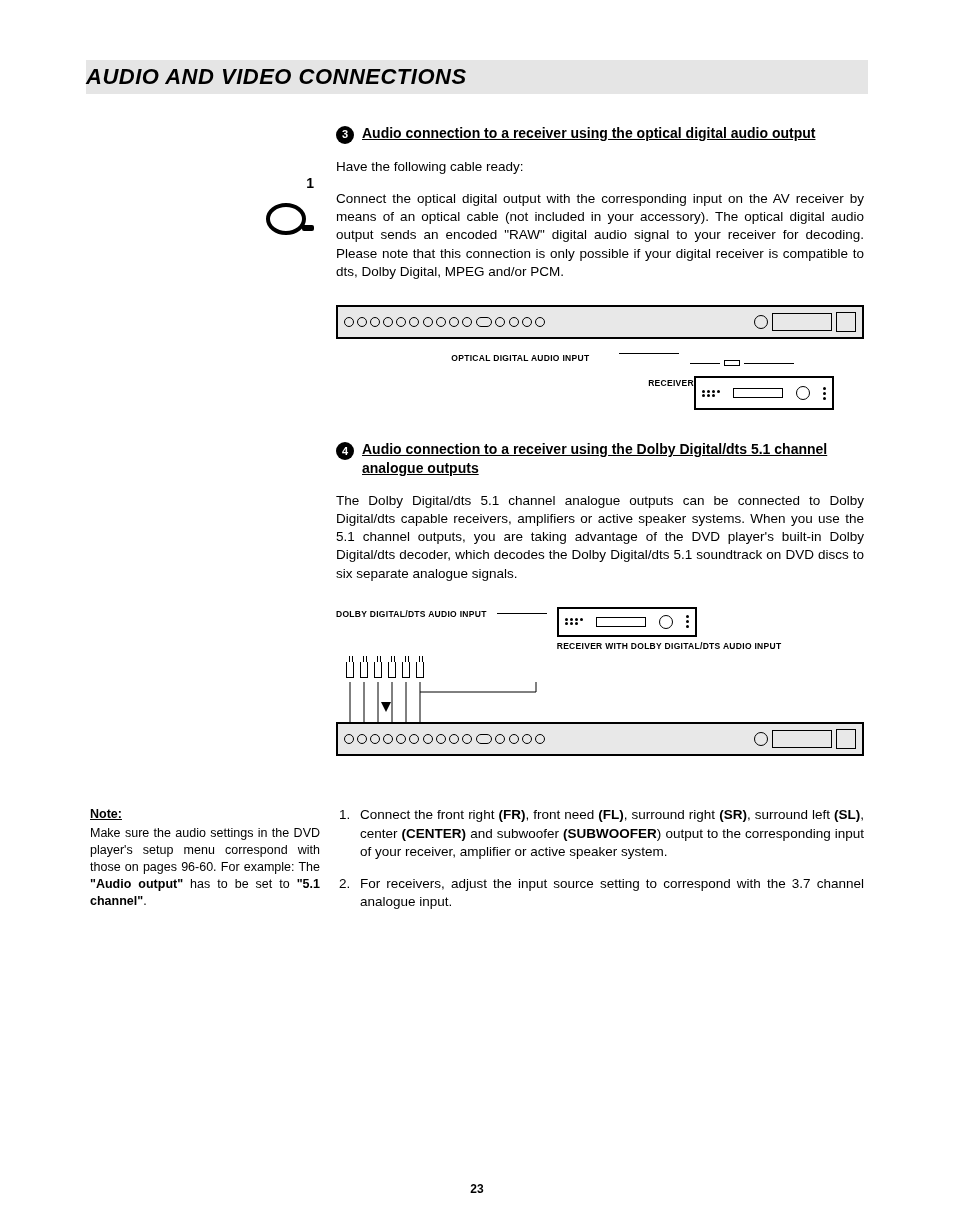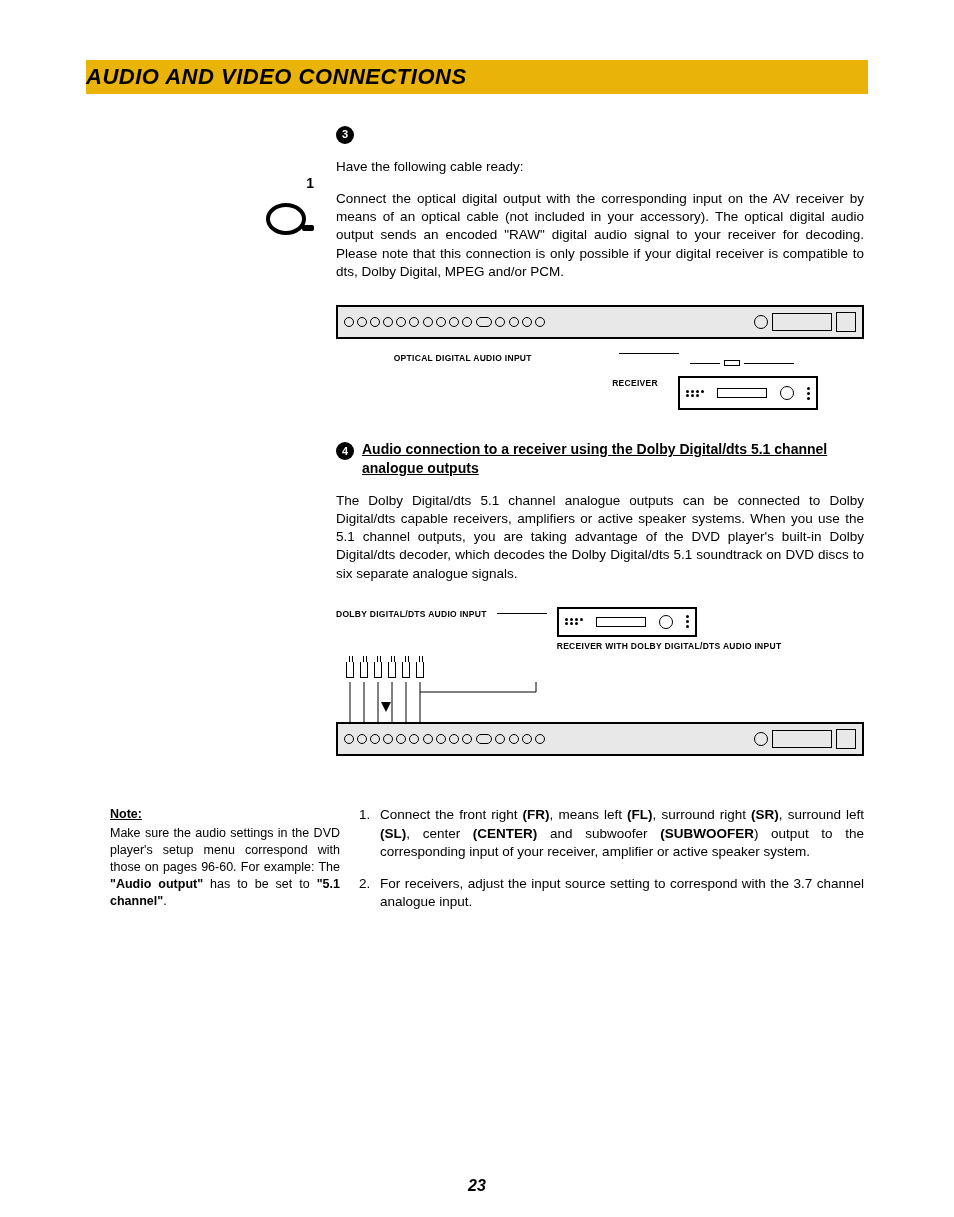--- a/index.html
+++ b/index.html
@@ -9,21 +9,21 @@
     font-size: 13.5px;
     line-height: 1.35;
     color: #000;
     background: #fff;
     width: 954px;
     min-height: 1217px;
     padding: 60px 90px 40px 90px;
     position: relative;
   }
   .header-bar {
-    background: #eab308;
+    background: #e5e5e5;
     padding: 2px 0 2px 0;
     margin: 0 -4px 30px -4px;
   }
   .header-bar h1 {
     font-size: 22px;
     font-weight: bold;
     font-style: italic;
     margin: 0;
     letter-spacing: 0.5px;
   }
@@ -114,22 +114,21 @@
   .note-title { font-weight:bold; text-decoration:underline; margin-bottom:2px; }
   .note-body { text-align: justify; }
   ol.steps { padding-left: 18px; margin:0;}
   ol.steps li { margin-bottom: 14px; text-align: justify; padding-left:6px; }
   .page-num {
     position: absolute;
     bottom: 20px;
     left: 50%;
     transform: translateX(-50%);
     font-weight: bold;
-    font-size: 16px;
-    font-style: italic;
+    font-size: 12px;
   }
   .plug-row { display:flex; gap:6px; margin-top:6px;}
   .plug { width:8px; height:16px; border:1px solid #000; border-top:none; position:relative;}
   .plug::before { content:""; position:absolute; top:-6px; left:2px; width:2px; height:6px; border-left:1px solid #000; border-right:1px solid #000;}
   .diagram-label { font-size:8.5px; letter-spacing:0.3px; }
   .optical-conn { display:flex; align-items:center; justify-content:center; gap:4px; margin:6px 0;}
   .arrow-line { height:1px; width:30px; background:#000;}
   .small-plug { width:16px; height:6px; border:1px solid #000;}
 </style>
 </head>
@@ -145,20 +144,21 @@
     <div class="cable-icon">
       <svg width="60" height="40" viewBox="0 0 60 40">
         <ellipse cx="26" cy="20" rx="18" ry="14" fill="none" stroke="#000" stroke-width="4"></ellipse>
         <rect x="42" y="26" width="12" height="6" rx="2" fill="#000"></rect>
       </svg>
     </div>
   </div>
   <div class="main-col">
     <div class="section-head">
       <div class="bullet-num">3</div>
+      <div class="section-title">Audio connection to a receiver using the optical digital audio output</div>
     </div>
     <div class="body-text">
       <p>Have the following cable ready:</p>
       <p>Connect the optical digital output with the corresponding input on the AV receiver by means of an optical cable (not included in your accessory). The optical digital audio output sends an encoded "RAW" digital audio signal to your receiver for decoding. Please note that this connection is only possible if your digital receiver is compatible to dts, Dolby Digital, MPEG and/or PCM.</p>
     </div>
 
     <div class="diagram-box">
       <div class="device-panel">
         <span class="panel-row">
             <span class="port"></span>
@@ -184,33 +184,33 @@
             <span class="port"></span>
           </span>
         <span class="panel-row" style="margin-left:auto;">
             <span class="big-circle"></span>
           </span>
         <span style="width:60px;height:18px;border:1px solid #000;font-size:5px;"></span>
         <span style="width:20px;height:20px;border:1px solid #000;"></span>
       </div>
       <div style="height:14px;"></div>
       <div style="display:flex; align-items:flex-start; gap:30px;">
-        <div style="flex:0 0 48%; text-align:center;">
+        <div style="flex:0 0 48%; text-align:right;">
           <div class="diagram-label">OPTICAL DIGITAL AUDIO INPUT</div>
         </div>
         <div style="flex:1; text-align:left;">
           <div style="height:1px; width:60px; background:#000; margin-bottom:4px;"></div>
           <div class="optical-conn">
             <div class="arrow-line"></div>
             <div class="small-plug"></div>
             <div class="arrow-line" style="width:50px;"></div>
           </div>
         </div>
       </div>
-      <div style="display:flex; justify-content:flex-end; gap:20px; align-items:flex-start; margin-right:46px;">
+      <div style="display:flex; justify-content:flex-end; align-items:flex-start; margin-right:30px;">
         <div>
           <div class="diagram-label" style="margin-top:6px;">RECEIVER</div>
         </div>
         <div class="receiver-box">
           <div class="dots">
             <div class="dot-row">
                 <span class="tiny-dot"></span>
                 <span class="tiny-dot"></span>
                 <span class="tiny-dot"></span>
                 <span class="tiny-dot"></span>
@@ -323,30 +323,30 @@
         <span class="panel-row" style="margin-left:auto;">
             <span class="big-circle"></span>
           </span>
         <span style="width:60px;height:18px;border:1px solid #000;font-size:5px;"></span>
         <span style="width:20px;height:20px;border:1px solid #000;"></span>
       </div>
     </div>
   </div>
 </div>
 
-<div class="content-row" style="margin-top:20px;margin-left:20px;">
+<div class="content-row" style="margin-top:20px;">
   <div class="side-col">
     <div class="note-title">Note:</div>
     <div class="note-body">
       <span>Make sure the audio settings in the DVD player's setup menu correspond with those on pages 96-60. For example: The </span><b>"Audio output"</b><span> has to be set to </span><b>"5.1 channel"</b><span>.</span>
     </div>
   </div>
   <div class="main-col">
     <ol class="steps">
       <li>
-        <span>Connect the front right </span><b>(FR)</b><span>, means left </span><b>(FL)</b><span>, surround right </span><b>(SR)</b><span>, surround left </span><b>(SL)</b><span>, center </span><b>(CENTER)</b><span> and subwoofer </span><b>(SUBWOOFER</b><span>) output to the corresponding input of your receiver, amplifier or active speaker system.</span>
+        <span>Connect the front right </span><b>(FR)</b><span>, front need </span><b>(FL)</b><span>, surround right </span><b>(SR)</b><span>, surround left </span><b>(SL)</b><span>, center </span><b>(CENTER)</b><span> and subwoofer </span><b>(SUBWOOFER</b><span>) output to the corresponding input of your receiver, amplifier or active speaker system.</span>
       </li>
       <li>For receivers, adjust the input source setting to correspond with the 3.7 channel analogue input.</li>
     </ol>
   </div>
 </div>
 
 <div class="page-num">23</div>
 
 </body></html>

